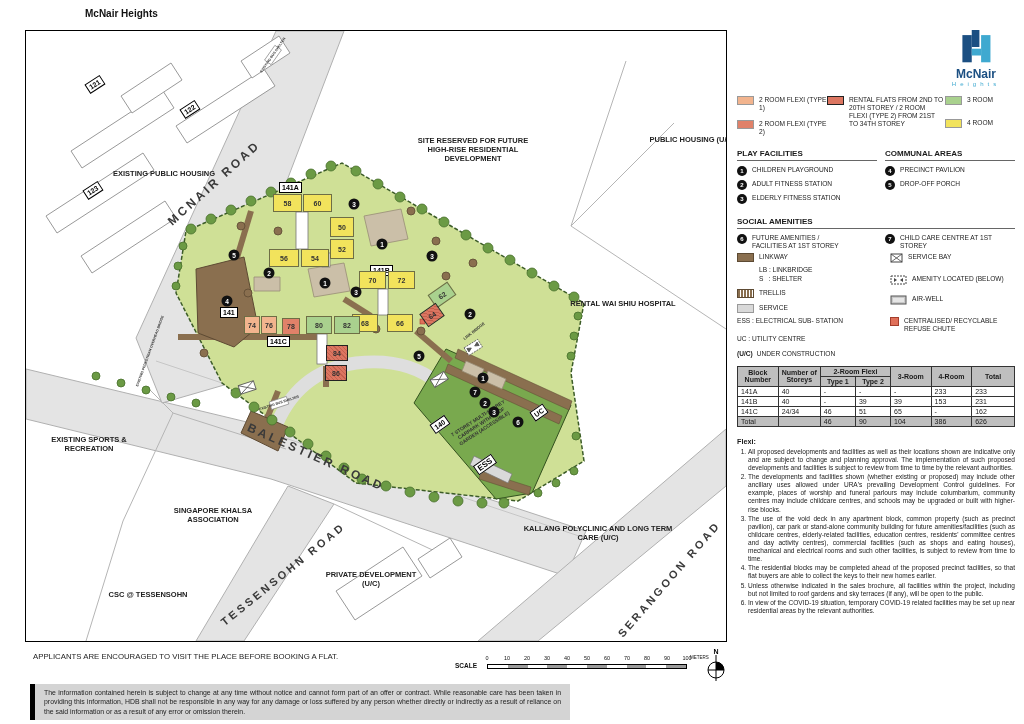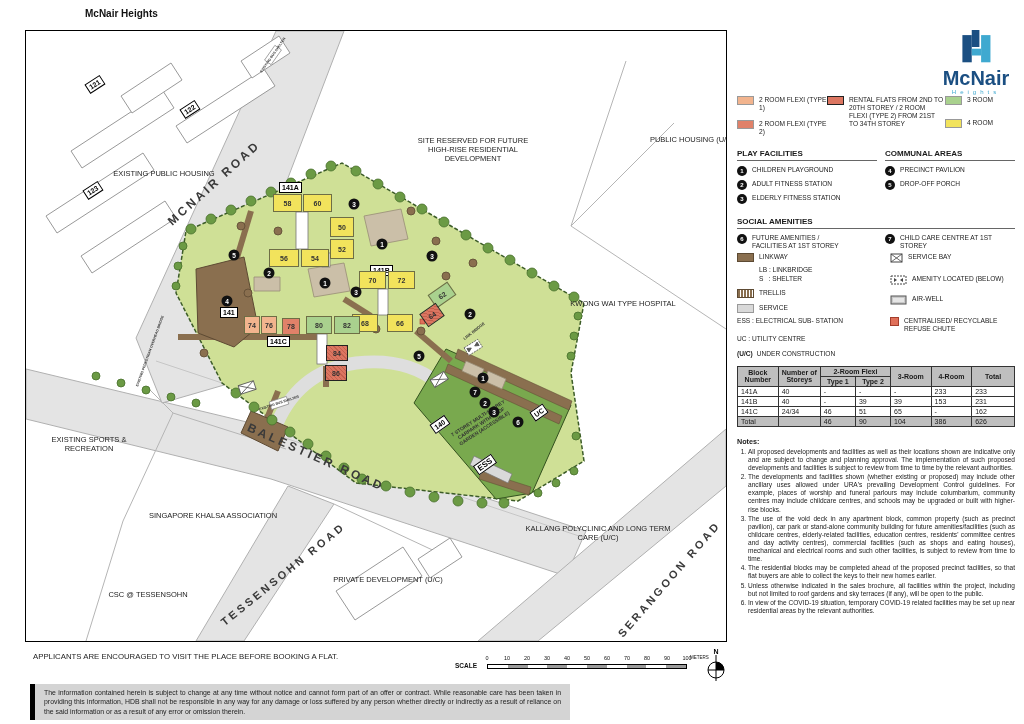--- a/index.html
+++ b/index.html
@@ -1,34 +1,34 @@
 <!DOCTYPE html>
 <html><head>
 <meta charset="utf-8">
 <style>
   html,body{margin:0;padding:0;background:#fff;font-family:"Liberation Sans",sans-serif;}
   .page{position:relative;width:1024px;height:724px;background:#ffffff;overflow:hidden;}
   
   .map-title{position:absolute;left:85px;top:8px;font-size:10px;font-weight:bold;color:#111;}
   .map{position:absolute;left:25px;top:30px;width:700px;height:610px;border:1px solid #000;background:#fff;overflow:hidden;}
   .map svg{position:absolute;left:0;top:0;}
-  .ml{position:absolute;font-size:7.5px;font-weight:normal;color:#222;text-align:center;line-height:1.2;transform:translate(-50%,-50%);}
+  .ml{position:absolute;font-size:7.5px;font-weight:bold;color:#222;text-align:center;line-height:1.2;transform:translate(-50%,-50%);}
   .road-lbl{position:absolute;font-size:12px;font-weight:bold;color:#3a3a3a;letter-spacing:3px;white-space:nowrap;}
   .tiny{position:absolute;font-size:4px;font-weight:bold;color:#333;white-space:nowrap;}
   .badge{position:absolute;background:#fff;border:1px solid #000;font-size:7px;font-weight:bold;line-height:9px;padding:0 2px;color:#000;white-space:nowrap;}
   .unit{position:absolute;border:1px solid #6e6e45;font-size:7px;font-weight:bold;color:#333;display:flex;align-items:center;justify-content:center;box-sizing:border-box;}
   .ft-y{background:#F2E35C;} .ft-g{background:#A9D18E;} .ft-p1{background:#F2B48E;}
   .ft-p2{background:#E08169;}
   .ft-r{background:repeating-linear-gradient(45deg,#DC7661 0,#DC7661 2px,#c4604e 2px,#c4604e 3px);border:1px solid #222;}
   .mkr{position:absolute;width:11px;height:11px;background:#111;color:#fff;border-radius:50%;font-size:6.5px;font-weight:bold;text-align:center;line-height:11px;transform:translate(-50%,-50%);}
   
   .panel{position:absolute;left:737px;top:30px;width:278px;color:#1a1a1a;}
   .panel-title{font-size:27px;font-weight:800;letter-spacing:.5px;color:#000;}
   .logo{position:absolute;right:0;top:0;width:78px;text-align:center;}
-  .logo-name{font-size:20px;font-weight:bold;color:#1B4F82;line-height:1;}
+  .logo-name{font-size:12px;font-weight:bold;color:#1B4F82;line-height:1;}
   .logo-sub{font-size:6px;color:#3FA9D0;letter-spacing:4px;margin-top:1px;}
   .sec-h{font-size:8px;font-weight:bold;border-bottom:1px solid #666;padding-bottom:2px;margin:9px 0 5px 0;}
   .leg-row{display:flex;align-items:flex-start;margin-bottom:4px;}
   .leg-txt{font-size:6.6px;line-height:1.2;}
   .swatch{width:17px;height:9px;border:1px solid #999;margin-right:5px;flex:0 0 auto;margin-top:0px;box-sizing:border-box;}
   .sw-trellis{background:repeating-linear-gradient(90deg,#8A6F4F 0,#8A6F4F 2px,#fff 2px,#fff 3px);border:1px solid #5d4a33;}
   .sw-link{background:#8A6F4F;border:1px solid #5d4a33;}
   .sw-svc{background:#D9D9D9;}
   .num{width:10px;height:10px;background:#111;color:#fff;border-radius:50%;font-size:6px;font-weight:bold;text-align:center;line-height:10px;margin-right:5px;flex:0 0 auto;}
   .cols2{display:flex;}
@@ -220,25 +220,25 @@
 
       <g fill="#fff" stroke="#888" stroke-width="0.7">
         <rect x="238" y="20" width="18" height="8" transform="rotate(-55 247 24)"></rect>
         <rect x="244" y="368" width="18" height="8" transform="rotate(-18 253 372)"></rect>
       </g>
     </svg>
 
     <div class="ml" style="left:138px;top:142px;width:110px;">EXISTING PUBLIC HOUSING</div>
     <div class="ml" style="left:447px;top:118px;width:120px;">SITE RESERVED FOR FUTURE HIGH-RISE RESIDENTIAL DEVELOPMENT</div>
     <div class="ml" style="left:666px;top:108px;width:100px;">PUBLIC HOUSING (U/C)</div>
-    <div class="ml" style="left:597px;top:272px;width:110px;">KWONG WAI TYPE HOSPITAL</div>
+    <div class="ml" style="left:597px;top:272px;width:110px;">RENTAL WAI SHIU HOSPITAL</div>
     <div class="ml" style="left:63px;top:413px;width:110px;">EXISTING SPORTS &amp; RECREATION</div>
     <div class="ml" style="left:187px;top:484px;width:130px;">SINGAPORE KHALSA ASSOCIATION</div>
     <div class="ml" style="left:122px;top:563px;width:150px;">CSC @ TESSENSOHN</div>
-    <div class="ml" style="left:362px;top:548px;width:110px;">PRIVATE DEVELOPMENT (U/C)</div>
+    <div class="ml" style="left:345px;top:548px;width:110px;">PRIVATE DEVELOPMENT (U/C)</div>
     <div class="ml" style="left:572px;top:502px;width:160px;">KALLANG POLYCLINIC AND LONG TERM CARE (U/C)</div>
 
     <div class="road-lbl" style="left:188px;top:152px;transform:translate(-50%,-50%) rotate(-42deg);">MCNAIR ROAD</div>
     <div class="road-lbl" style="left:290px;top:426px;transform:translate(-50%,-50%) rotate(24deg);">BALESTIER ROAD</div>
     <div class="road-lbl" style="left:257px;top:543px;font-size:11px;transform:translate(-50%,-50%) rotate(-39deg);">TESSENSOHN ROAD</div>
     <div class="road-lbl" style="left:643px;top:548px;font-size:11px;transform:translate(-50%,-50%) rotate(-49deg);">SERANGOON ROAD</div>
 
     <div class="tiny" style="left:288px;top:234px;transform:translate(-50%,-50%);">LINK BRIDGE</div>
     <div class="tiny" style="left:448px;top:300px;transform:translate(-50%,-50%) rotate(-38deg);">LINK BRIDGE</div>
     <div class="tiny" style="left:247px;top:24px;font-size:3.5px;transform:translate(-50%,-50%) rotate(-55deg);">EXISTING BUS SHELTER</div>
@@ -476,21 +476,21 @@
             <td></td>
             <td>46</td>
             <td>90</td>
             <td>104</td>
             <td>386</td>
             <td>626</td>
         </tr>
       </tbody>
     </table>
 
-    <div class="notes-title">Notes:</div>
+    <div class="notes-title">Flexi:</div>
     <ol class="notes">
       <li>All proposed developments and facilities as well as their locations shown are indicative only and are subject to change and planning approval. The implementation of such proposed developments and facilities is subject to review from time to time by the relevant authorities.</li>
       <li>The developments and facilities shown (whether existing or proposed) may include other ancillary uses allowed under URA's prevailing Development Control guidelines. For example, places of worship and funeral parlours may include columbarium, community centres may include childcare centres, and schools may be upgraded or built with higher-rise blocks.</li>
       <li>The use of the void deck in any apartment block, common property (such as precinct pavilion), car park or stand-alone community building for future amenities/facilities (such as childcare centres, elderly-related facilities, education centres, residents' committee centres and day activity centres), commercial facilities (such as shops and eating houses), mechanical and electrical rooms and such other facilities, is subject to review from time to time.</li>
       <li>The residential blocks may be completed ahead of the proposed precinct facilities, so that flat buyers are able to collect the keys to their new homes earlier.</li>
       <li>Unless otherwise indicated in the sales brochure, all facilities within the project, including but not limited to roof gardens and sky terraces (if any), will be open to the public.</li>
       <li>In view of the COVID-19 situation, temporary COVID-19 related facilities may be set up near residential areas by the relevant authorities.</li>
     </ol>
   </div>
 

